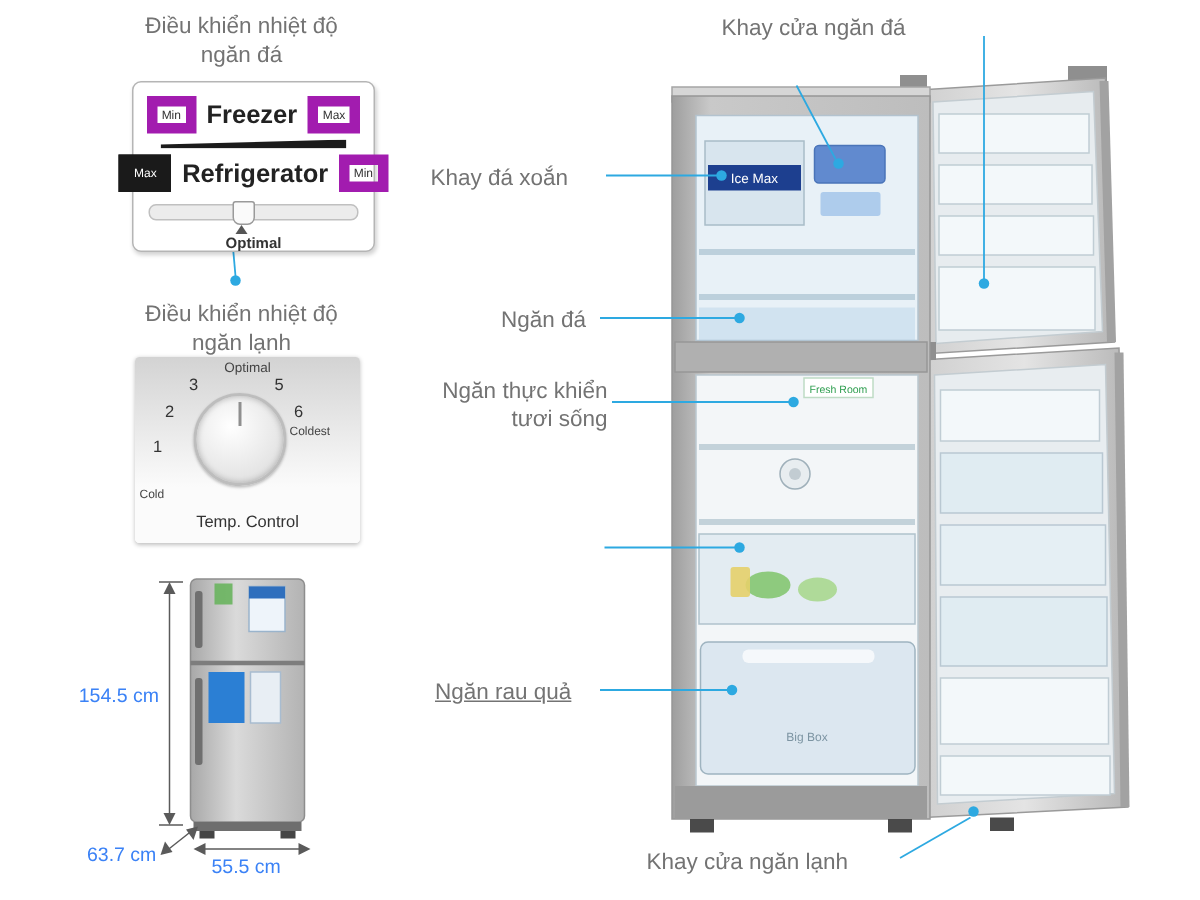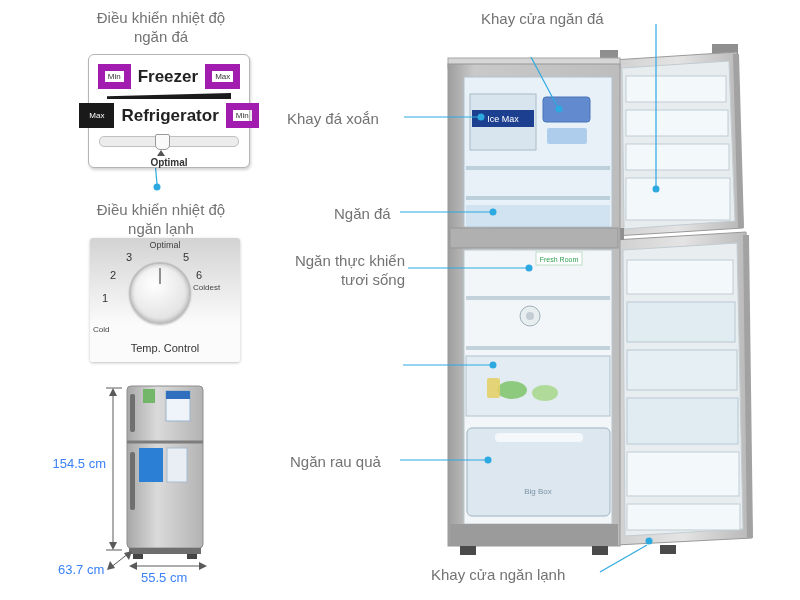--- a/index.html
+++ b/index.html
@@ -218,20 +218,20 @@
     <div class="d-cap">Temp. Control</div>
   </div>
 
   <div class="lbl" style="left:481px;top:9px;">Khay cửa ngăn đá</div>
   <div class="lbl" style="left:287px;top:109px;">Khay đá xoắn</div>
   <div class="lbl" style="left:334px;top:204px;">Ngăn đá</div>
   <div class="lbl" style="left:263px;top:251px;width:142px;text-align:right;">
     <div>Ngăn thực khiển</div>
     <div>tươi sống</div>
   </div>
-  <div class="lbl" style="left:290px;top:452px;">Ngăn rau quả</div>
+  <div class="lbl" style="left:290px;top:452px;text-decoration:underline;">Ngăn rau quả</div>
   <div class="lbl" style="left:431px;top:565px;">Khay cửa ngăn lạnh</div>
 
   <div class="dim" style="left:44px;top:456px;width:62px;text-align:right;">154.5 cm</div>
   <div class="dim" style="left:58px;top:562px;">63.7 cm</div>
   <div class="dim" style="left:141px;top:570px;">55.5 cm</div>
 
 </div>
 
 </body></html>

